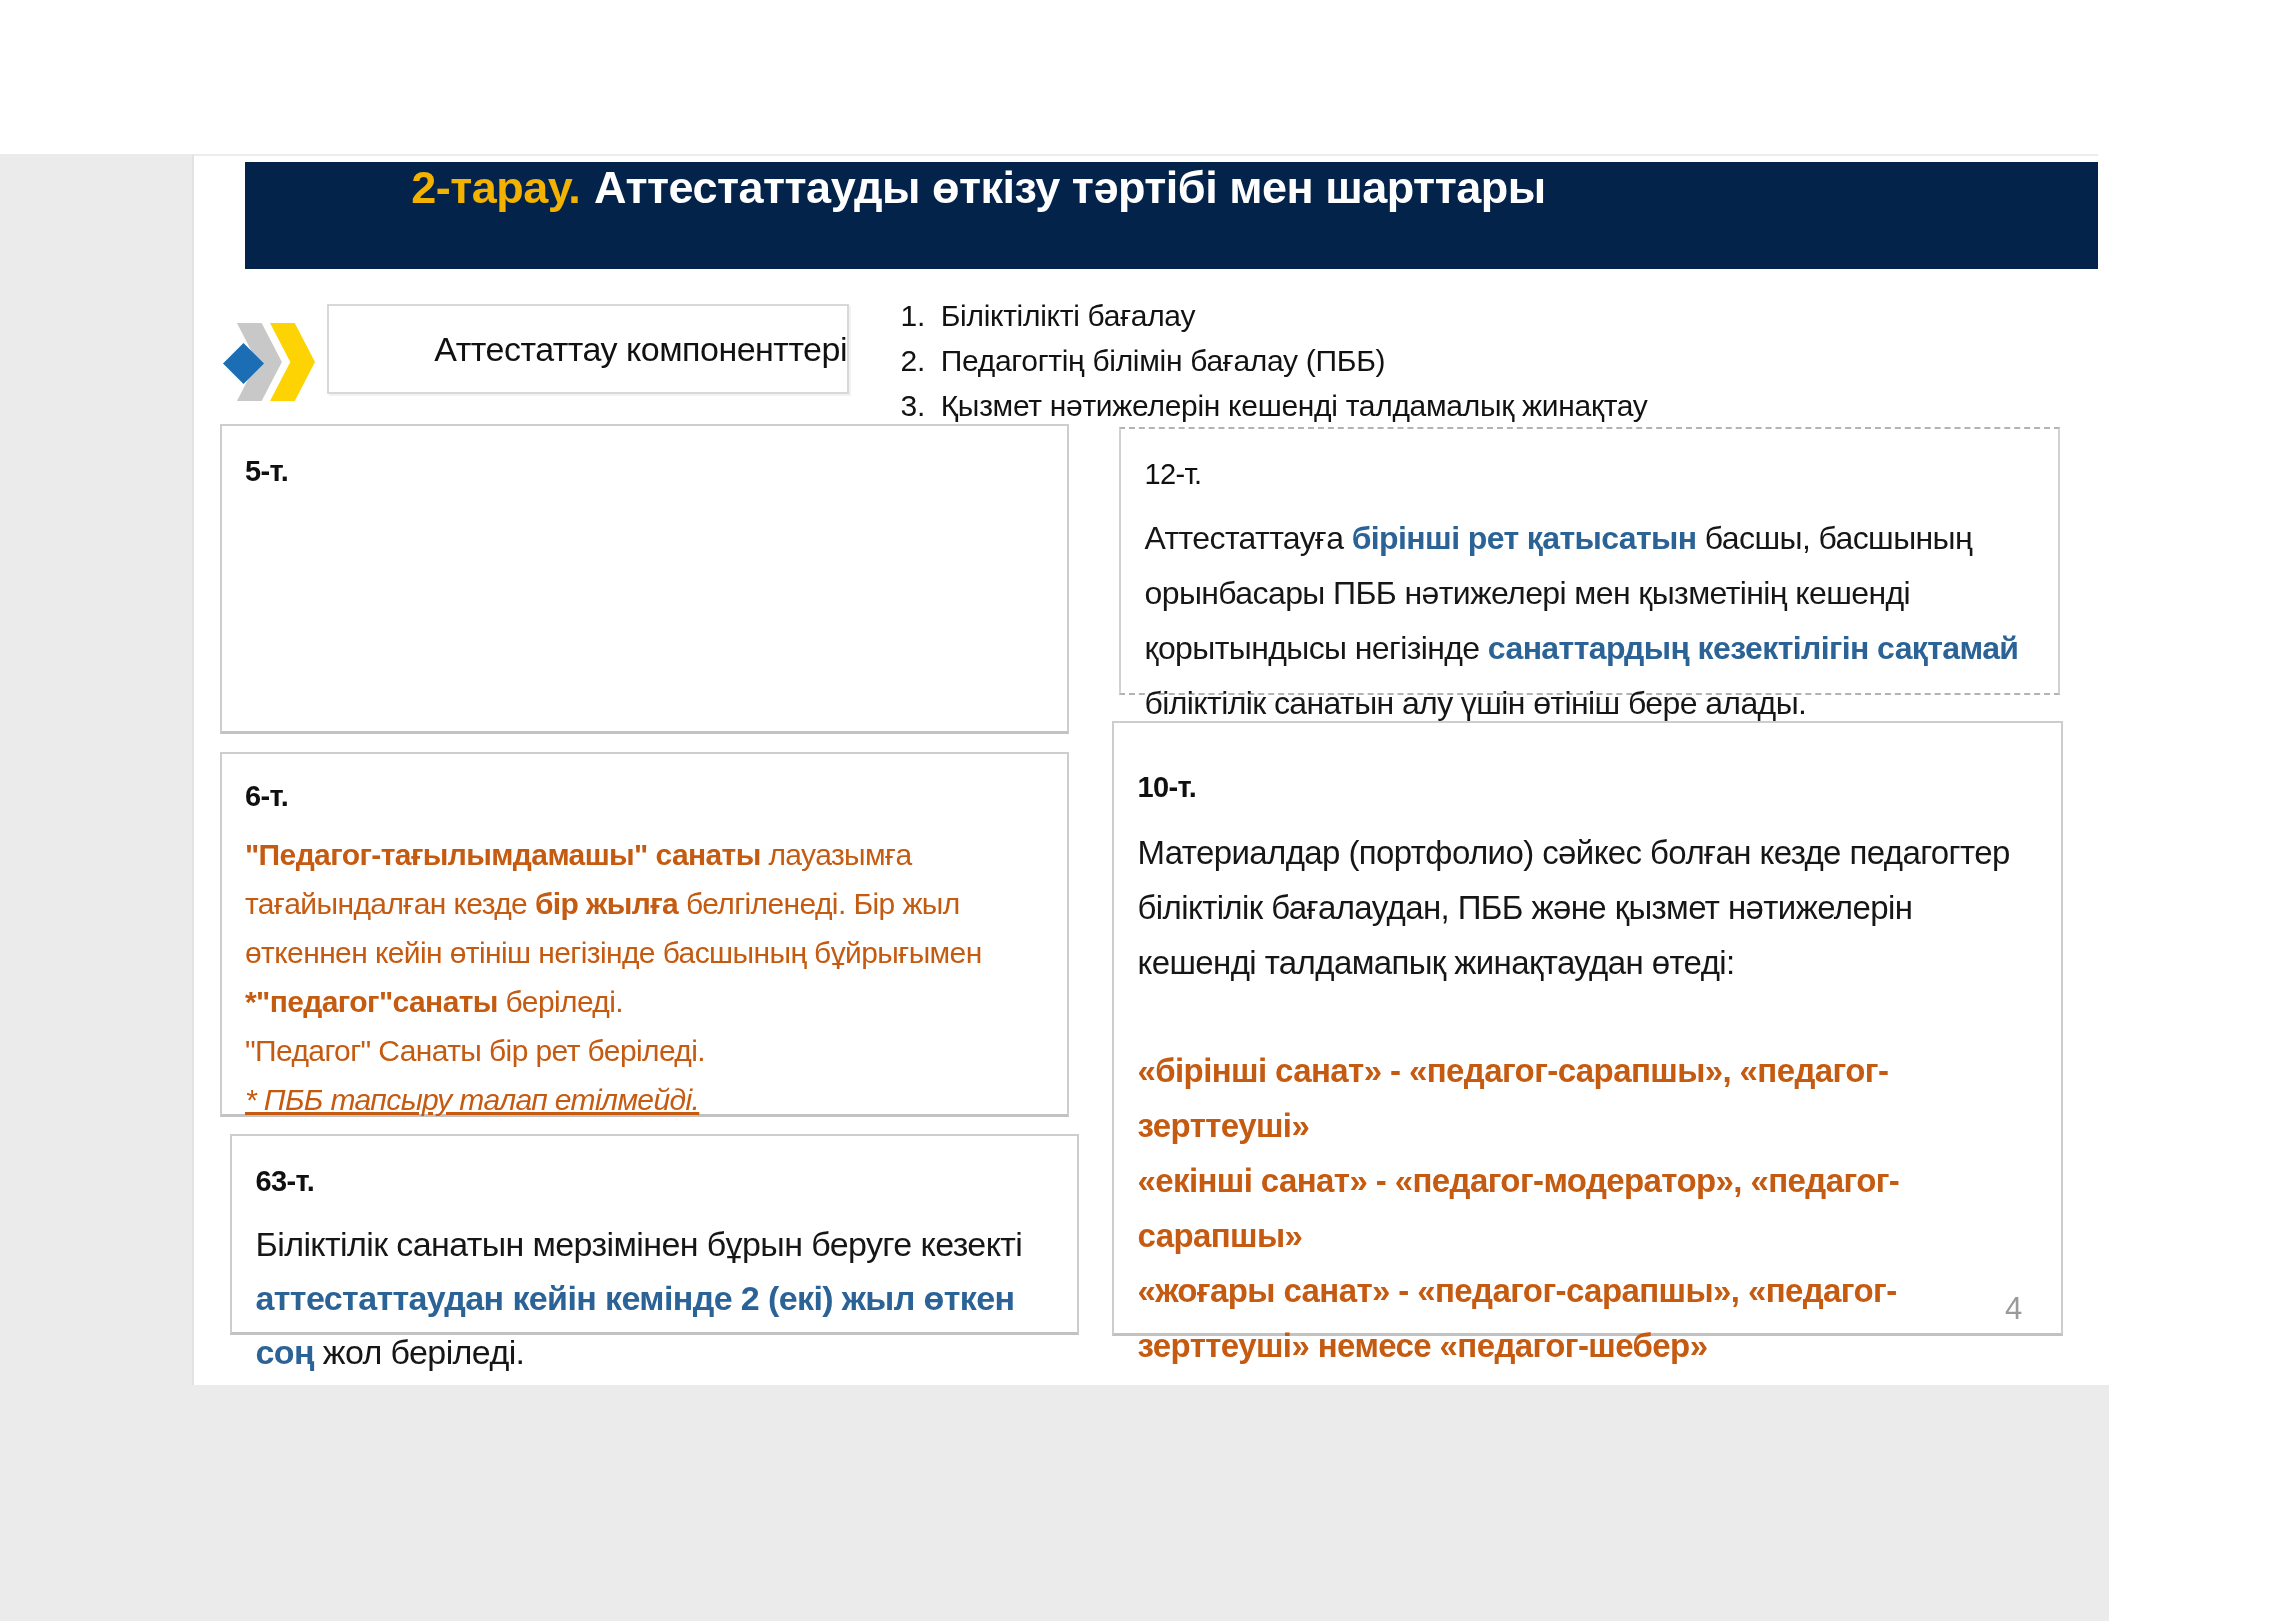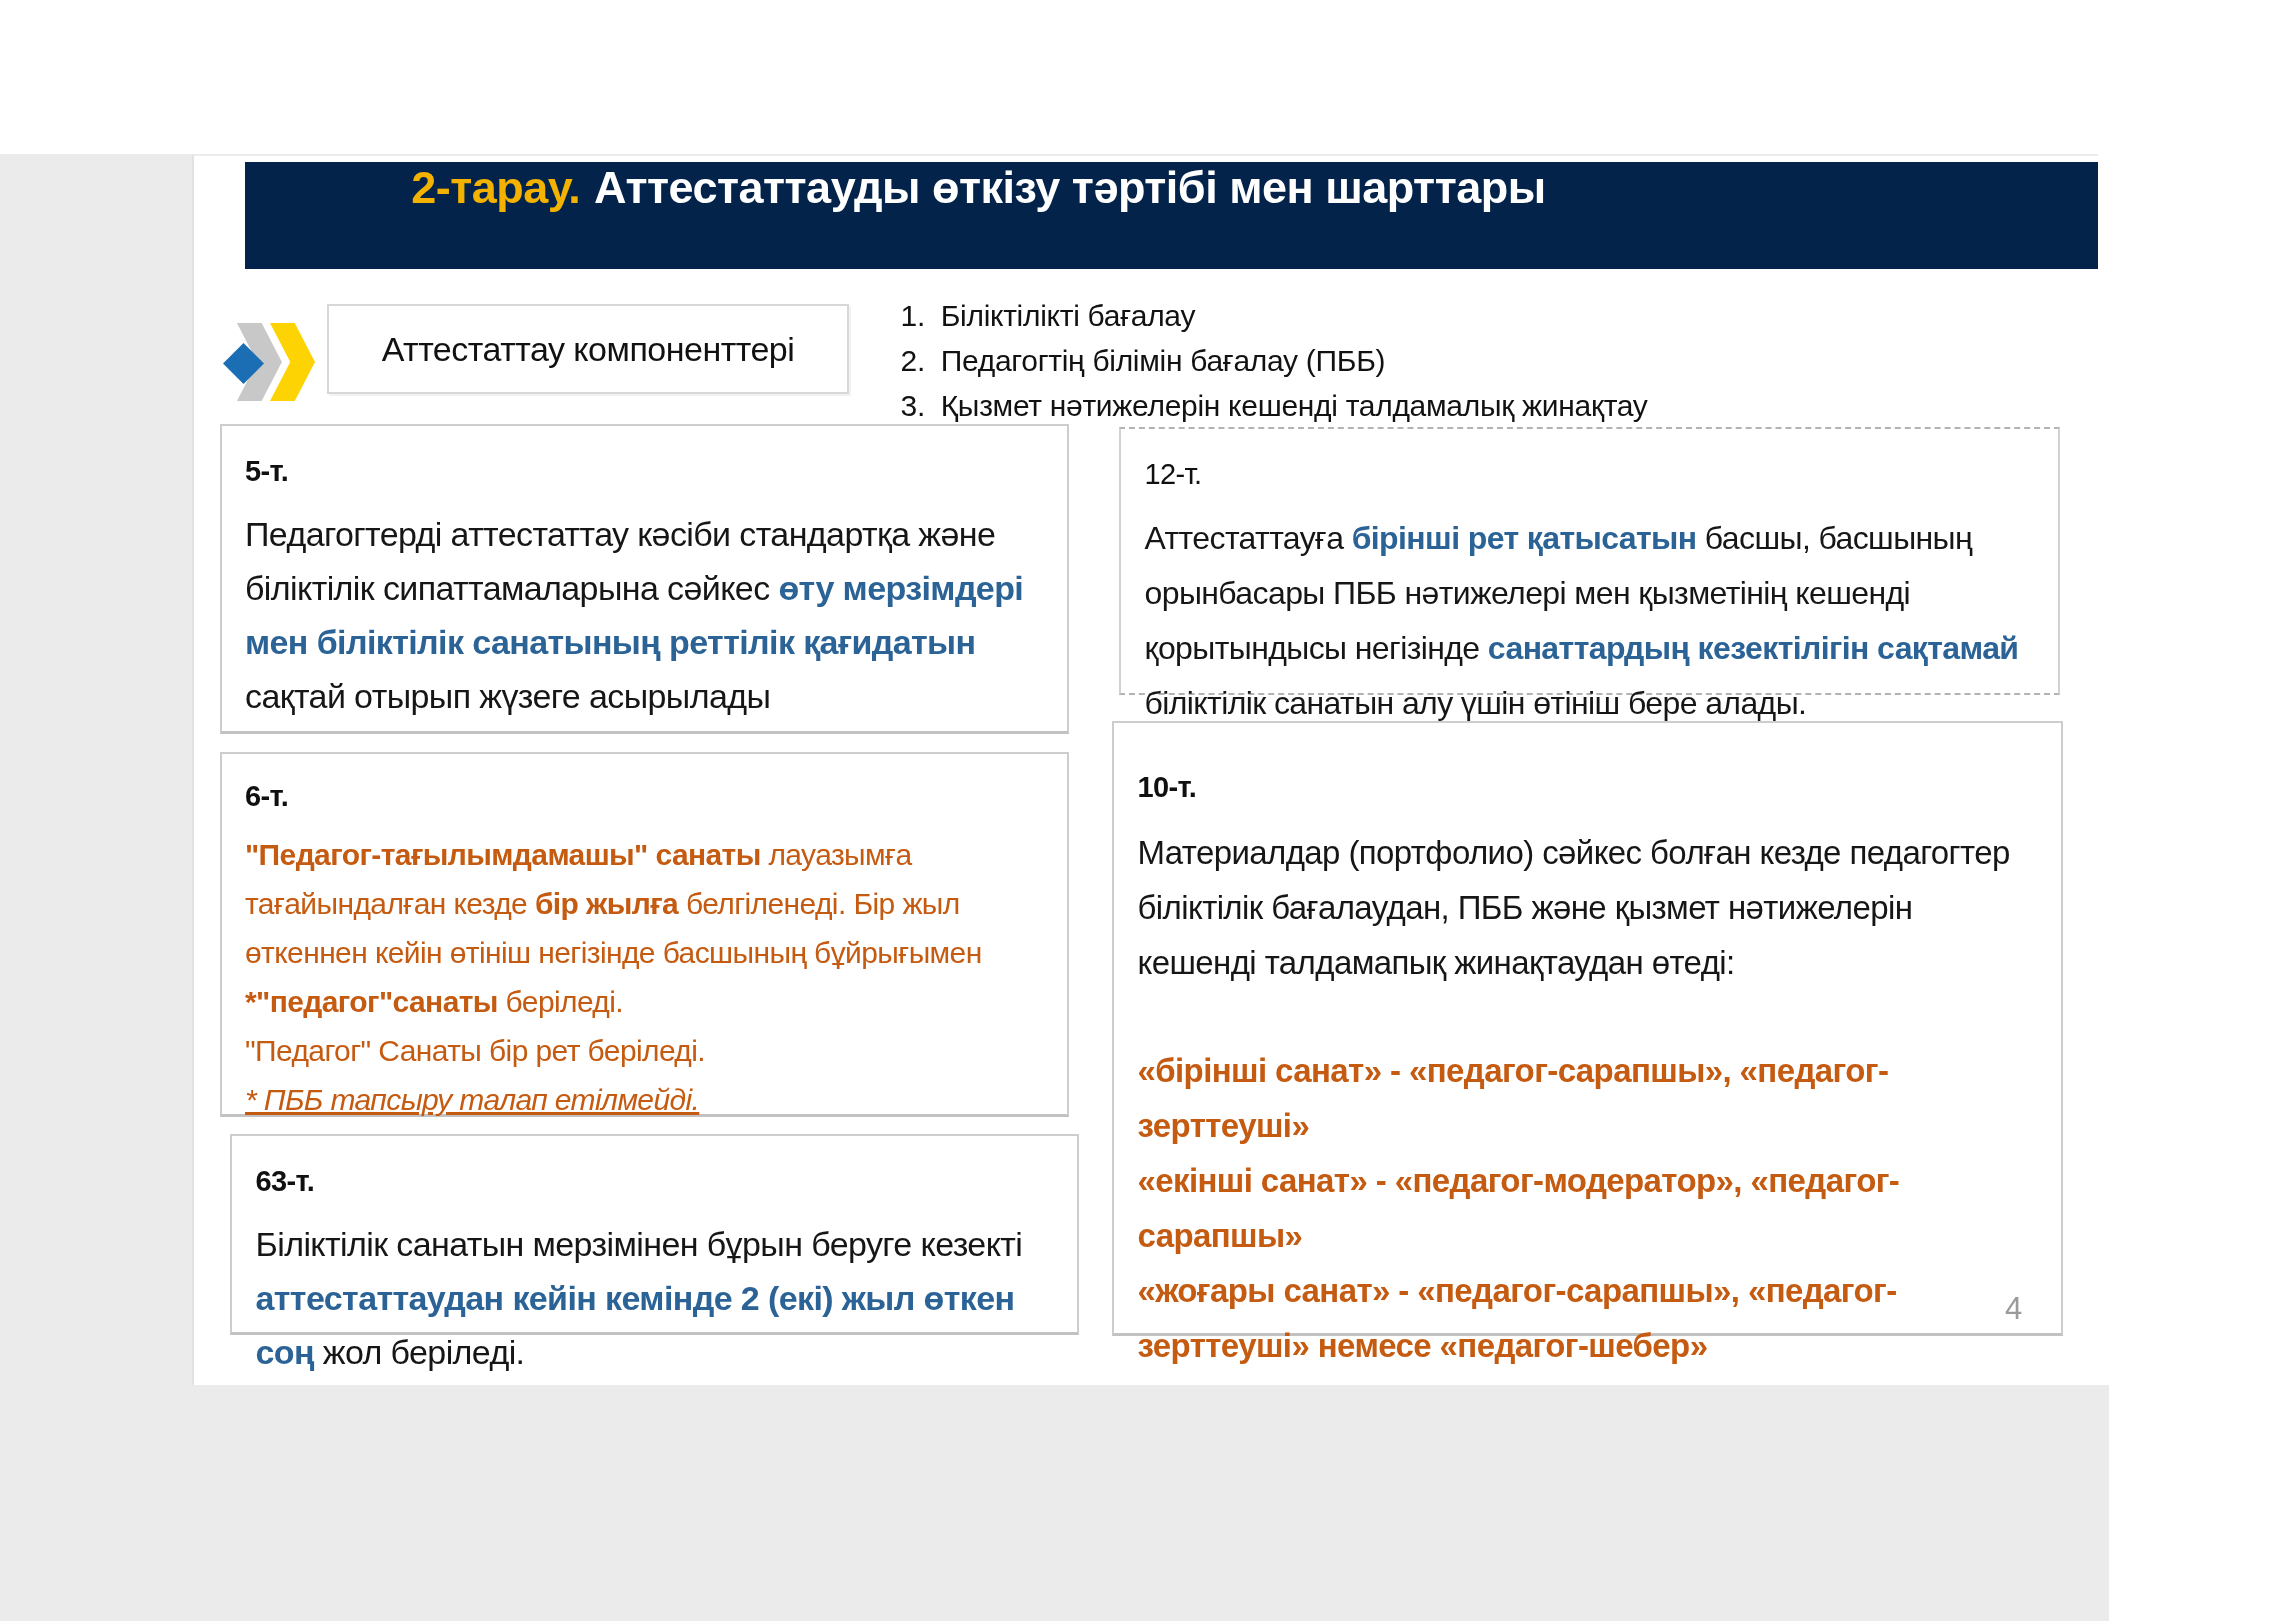--- a/index.html
+++ b/index.html
@@ -37,21 +37,21 @@
     clip-path:polygon(0% 0%,55% 0%,100% 50%,55% 100%,0% 100%,45% 50%);}
   .chev-gray{left:5.9px;background:var(--icon-gray,#c8c8c8);z-index:1;}
   .chev-yellow{left:39px;background:var(--icon-yellow,#fdd304);z-index:2;}
   .diamond{position:absolute;left:-2px;top:25.5px;width:29px;height:29px;
     background:var(--icon-blue,#1c6eb4);transform:rotate(45deg);z-index:3;}
 
   
   .comp-title{
     position:absolute;left:133px;top:148px;width:522px;height:90px;
     background:#fff;border:2px solid #d8d8d8;box-shadow:2px 2px 0 rgba(0,0,0,0.05);
-    display:flex;align-items:center;justify-content:center;
+    display:flex;align-items:center;justify-content:flex-end;
     font-size:34px;letter-spacing:-0.5px;color:#111;box-sizing:border-box;
   }
 
   
   .comp-list{position:absolute;left:686px;top:137px;width:823px;
     font-size:30px;line-height:45px;letter-spacing:-0.3px;color:#121212;}
   .comp-list .row{display:flex;}
   .comp-list .num{width:45px;text-align:right;margin-right:15.7px;flex:0 0 auto;}
   .comp-list .txt{flex:1 1 auto;}
 
@@ -115,23 +115,20 @@
       <span class="txt">Педагогтің білімін бағалау (ПББ)</span>
     </div>
     <div class="row">
       <span class="num">3.</span>
       <span class="txt">Қызмет нәтижелерін кешенді талдамалық жинақтау</span>
     </div>
   </div>
 
   <div class="cbox" id="box-p5">
     <div class="box-label">5-т.</div>
-    <div class="box-body">
-        <p><span class="seg-plain">Педагогтерді аттестаттау кәсіби стандартқа және біліктілік сипаттамаларына сәйкес </span><span class="seg-blue">өту мерзімдері мен біліктілік санатының реттілік қағидатын</span><span class="seg-plain"> сақтай отырып жүзеге асырылады</span></p>
-      </div>
   </div>
 
   <div class="cbox" id="box-p6">
     <div class="box-label">6-т.</div>
     <div class="box-body">
         <p><span class="seg-orange-bold">"Педагог-тағылымдамашы" санаты</span><span class="seg-orange"> лауазымға тағайындалған кезде </span><span class="seg-orange-bold">бір жылға</span><span class="seg-orange"> белгіленеді. Бір жыл өткеннен кейін өтініш негізінде басшының бұйрығымен </span><span class="seg-orange-bold">*"педагог"санаты</span><span class="seg-orange"> беріледі.</span></p>
         <p><span class="seg-orange">"Педагог" Санаты бір рет беріледі.</span></p>
         <p><span class="seg-orange-italic">* ПББ тапсыру талап етілмейді.</span></p>
       </div>
   </div>

